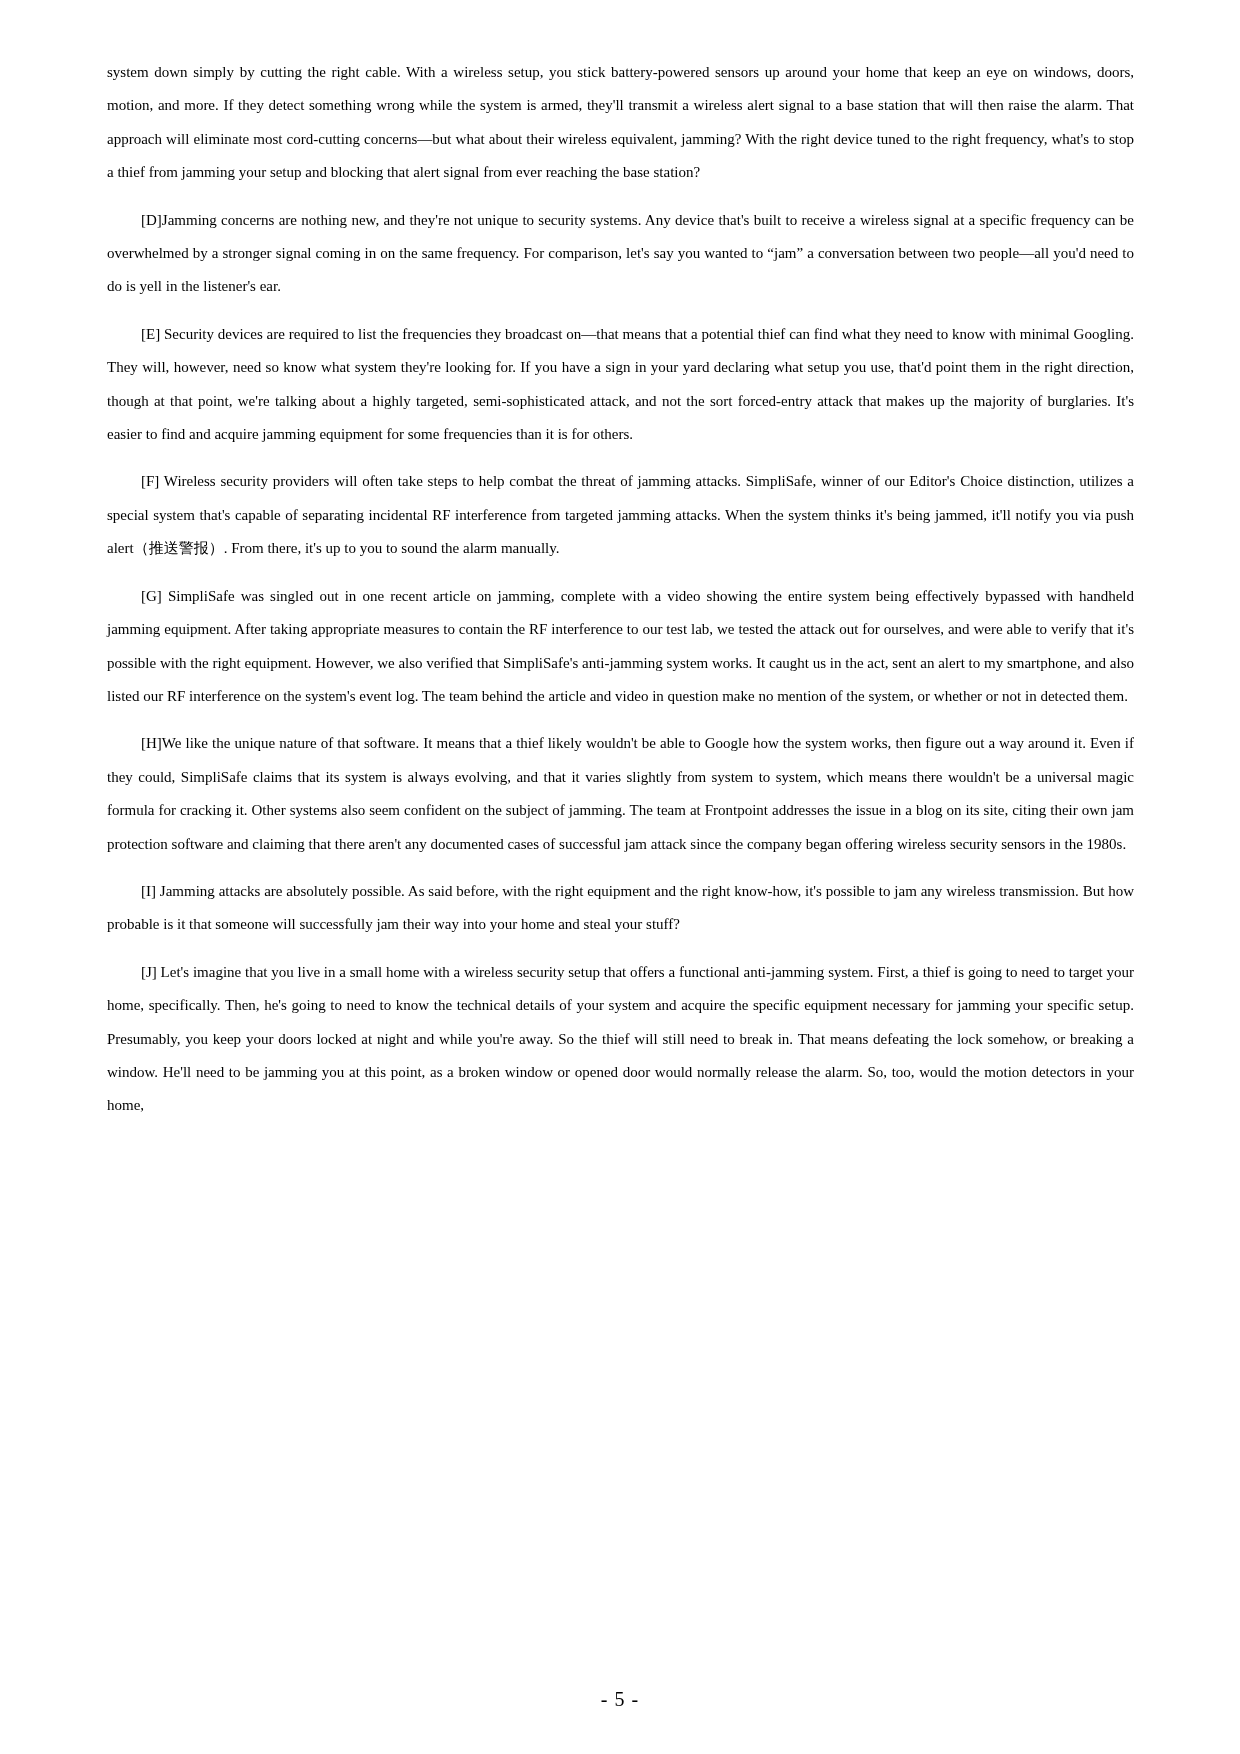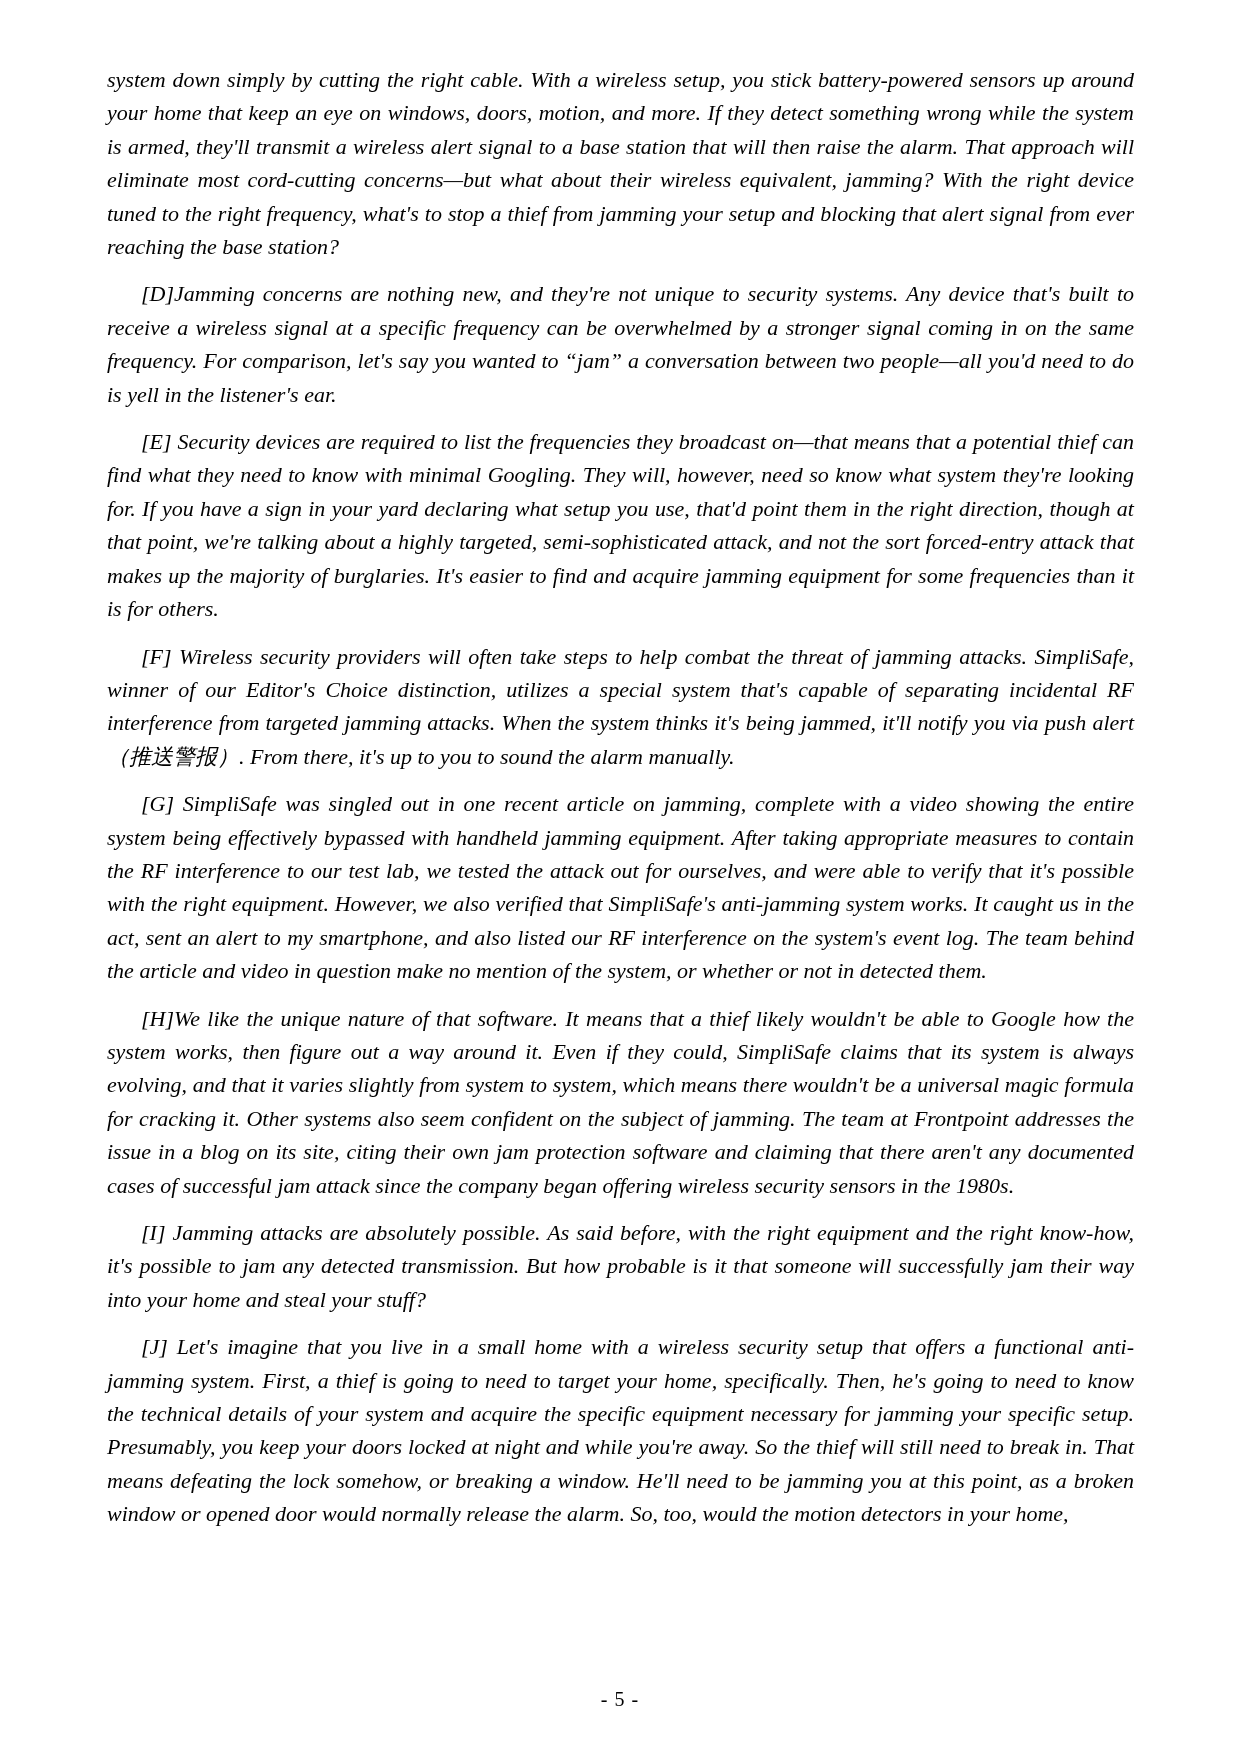--- a/index.html
+++ b/index.html
@@ -12,26 +12,25 @@
     width: 1240px;
     height: 1754px;
     background: #ffffff;
     font-family: "Liberation Serif", serif;
     color: #000000;
     overflow: hidden;
   }
   .content {
     position: absolute;
     left: 107px;
-    top: 63px;
+    top: 56px;
     width: 1027px;
-    font-size: 22px;
+    font-size: 15px;
     line-height: 33.4px;
     text-align: justify;
-    font-style: italic;
   }
   .content p {
     margin: 0 0 14px 0;
     text-indent: 34px;
   }
   .content p.no-indent {
     text-indent: 0;
   }
   .footer {
     position: absolute;
@@ -47,17 +46,17 @@
 <body>
 
 <div class="page">
   <div class="content">
     <p class="no-indent">system down simply by cutting the right cable. With a wireless setup, you stick battery-powered sensors up around your home that keep an eye on windows, doors, motion, and more. If they detect something wrong while the system is armed, they'll transmit a wireless alert signal to a base station that will then raise the alarm. That approach will eliminate most cord-cutting concerns—but what about their wireless equivalent, jamming? With the right device tuned to the right frequency, what's to stop a thief from jamming your setup and blocking that alert signal from ever reaching the base station?</p>
     <p>[D]Jamming concerns are nothing new, and they're not unique to security systems. Any device that's built to receive a wireless signal at a specific frequency can be overwhelmed by a stronger signal coming in on the same frequency. For comparison, let's say you wanted to “jam” a conversation between two people—all you'd need to do is yell in the listener's ear.</p>
     <p>[E] Security devices are required to list the frequencies they broadcast on—that means that a potential thief can find what they need to know with minimal Googling. They will, however, need so know what system they're looking for. If you have a sign in your yard declaring what setup you use, that'd point them in the right direction, though at that point, we're talking about a highly targeted, semi-sophisticated attack, and not the sort forced-entry attack that makes up the majority of burglaries. It's easier to find and acquire jamming equipment for some frequencies than it is for others.</p>
     <p>[F] Wireless security providers will often take steps to help combat the threat of jamming attacks. SimpliSafe, winner of our Editor's Choice distinction, utilizes a special system that's capable of separating incidental RF interference from targeted jamming attacks. When the system thinks it's being jammed, it'll notify you via push alert（推送警报）. From there, it's up to you to sound the alarm manually.</p>
     <p>[G] SimpliSafe was singled out in one recent article on jamming, complete with a video showing the entire system being effectively bypassed with handheld jamming equipment. After taking appropriate measures to contain the RF interference to our test lab, we tested the attack out for ourselves, and were able to verify that it's possible with the right equipment. However, we also verified that SimpliSafe's anti-jamming system works. It caught us in the act, sent an alert to my smartphone, and also listed our RF interference on the system's event log. The team behind the article and video in question make no mention of the system, or whether or not in detected them.</p>
     <p>[H]We like the unique nature of that software. It means that a thief likely wouldn't be able to Google how the system works, then figure out a way around it. Even if they could, SimpliSafe claims that its system is always evolving, and that it varies slightly from system to system, which means there wouldn't be a universal magic formula for cracking it. Other systems also seem confident on the subject of jamming. The team at Frontpoint addresses the issue in a blog on its site, citing their own jam protection software and claiming that there aren't any documented cases of successful jam attack since the company began offering wireless security sensors in the 1980s.</p>
-    <p>[I] Jamming attacks are absolutely possible. As said before, with the right equipment and the right know-how, it's possible to jam any detected transmission. But how probable is it that someone will successfully jam their way into your home and steal your stuff?</p>
+    <p>[I] Jamming attacks are absolutely possible. As said before, with the right equipment and the right know-how, it's possible to jam any wireless transmission. But how probable is it that someone will successfully jam their way into your home and steal your stuff?</p>
     <p>[J] Let's imagine that you live in a small home with a wireless security setup that offers a functional anti-jamming system. First, a thief is going to need to target your home, specifically. Then, he's going to need to know the technical details of your system and acquire the specific equipment necessary for jamming your specific setup. Presumably, you keep your doors locked at night and while you're away. So the thief will still need to break in. That means defeating the lock somehow, or breaking a window. He'll need to be jamming you at this point, as a broken window or opened door would normally release the alarm. So, too, would the motion detectors in your home,</p>
   </div>
   <div class="footer">- 5 -</div>
 </div>
 
 </body></html>

